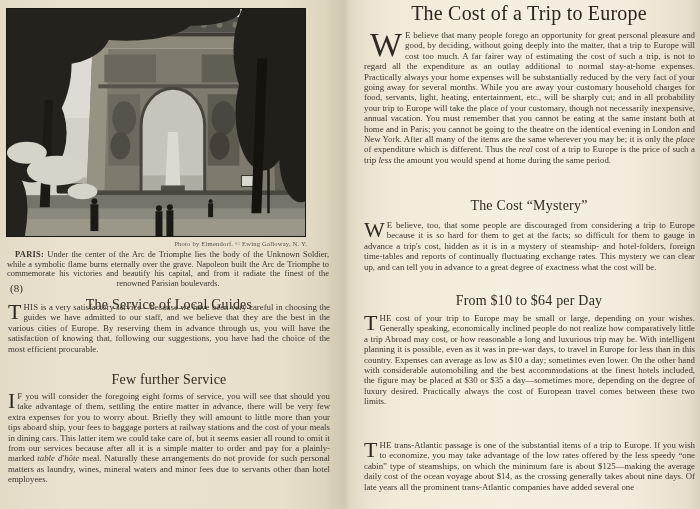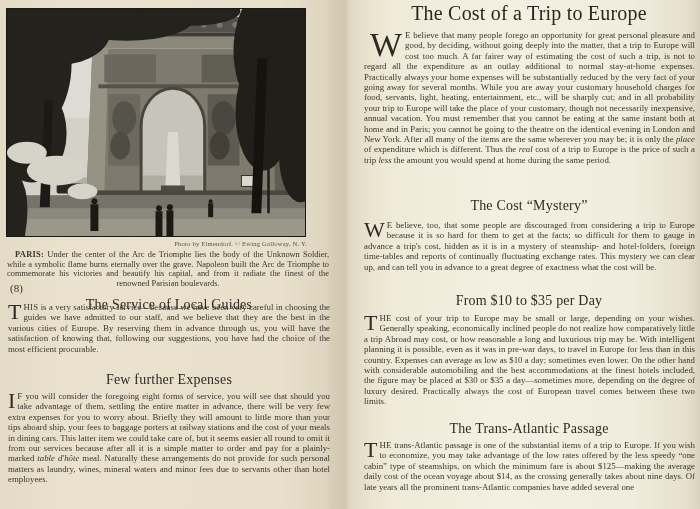--- a/index.html
+++ b/index.html
@@ -178,37 +178,36 @@
 
     <div class="credit">Photo by Elmendorf.  © Ewing Galloway, N. Y.</div>
 
     <p class="caption"><b class="cap-lead">PARIS:</b><span> Under the center of the Arc de Triomphe lies the body of the Unknown Soldier, while a symbolic flame burns eternally over the grave. Napoleon built the Arc de Triomphe to commemorate his victories and beautify his capital, and from it radiate the finest of the renowned Parisian boulevards.</span></p>
 
     <div class="pagenum">(8)</div>
 
     <h2 class="heading" style="top:297px;">The Service of Local Guides</h2>
     <p class="body" style="top:302px;"><span class="dc">T</span><span class="lr">HIS</span><span><span> is a very satisfactory service—because we have been very careful in choosing the guides we have admitted to our staff, and we believe that they are the best in the various cities of Europe. By reserving them in advance through us, you will have the satisfaction of knowing that, following our suggestions, you have had the choice of the most efficient procurable.</span></span></p>
 
-    <h2 class="heading" style="top:372px;">Few further Expenses</h2>
+    <h2 class="heading" style="top:372px;">Few further Service</h2>
     <p class="body" style="top:391px;"><span class="dc">I</span><span class="lr">F</span><span><span> you will consider the foregoing eight forms of service, you will see that should you take advantage of them, settling the entire matter in advance, there will be very few extra expenses for you to worry about. Briefly they will amount to little more than your tips aboard ship, your fees to baggage porters at railway stations and the cost of your meals in dining cars. This latter item we could take care of, but it seems easier all round to omit it from our services because after all it is a simple matter to order and pay for a plainly-marked </span><i>table d'hôte</i><span> meal. Naturally these arrangements do not provide for such personal matters as laundry, wines, mineral waters and minor fees due to servants other than hotel employees.</span></span></p>
 
   </section>
 
   <section class="page-right">
 
     <h1 class="title">The Cost of a Trip to Europe</h1>
 
     <p class="body" style="top:30px;"><span class="dc dc-xl">W</span><span class="lr">E</span><span><span> believe that many people forego an opportunity for great personal pleasure and good, by deciding, without going deeply into the matter, that a trip to Europe will cost too much. A far fairer way of estimating the cost of such a trip, is not to regard all the expenditure as an outlay additional to normal stay-at-home expenses. Practically always your home expenses will be substantially reduced by the very fact of your going away for several months. While you are away your customary household charges for food, servants, light, heating, entertainment, etc., will be sharply cut; and in all probability your trip to Europe will take the place of your customary, though not necessarily inexpensive, annual vacation. You must remember that you cannot be eating at the same instant both at home and in Paris; you cannot be going to the theatre on the identical evening in London and New York. After all many of the items are the same wherever you may be; it is only the </span><i>place</i><span> of expenditure which is different. Thus the </span><i>real</i><span> cost of a trip to Europe is the price of such a trip </span><i>less</i><span> the amount you would spend at home during the same period.</span></span></p>
 
     <h2 class="heading" style="top:198px;">The Cost “Mystery”</h2>
     <p class="body" style="top:220px;"><span class="dc">W</span><span class="lr">E</span><span><span> believe, too, that some people are discouraged from considering a trip to Europe because it is so hard for them to get at the facts; so difficult for them to gauge in advance a trip's cost, hidden as it is in a mystery of steamship- and hotel-folders, foreign time-tables and reports of continually fluctuating exchange rates. This mystery we can clear up, and can tell you in advance to a great degree of exactness what the cost will be.</span></span></p>
 
-    <h2 class="heading" style="top:293px;">From $10 to $35 per Day</h2>
+    <h2 class="heading" style="top:293px;">From $10 to $64 per Day</h2>
     <p class="body" style="top:313px;"><span class="dc">T</span><span class="lr">HE</span><span><span> cost of your trip to Europe may be small or large, depending on your wishes. Generally speaking, economically inclined people do not realize how comparatively little a trip Abroad may cost, or how reasonable a long and luxurious trip may be. With intelligent planning it is possible, even as it was in pre-war days, to travel in Europe for less than in this country. Expenses can average as low as $10 a day; sometimes even lower. On the other hand with considerable automobiling and the best accommodations at the finest hotels included, the figure may be placed at $30 or $35 a day—sometimes more, depending on the degree of luxury desired. Practically always the cost of European travel comes between these two limits.</span></span></p>
 
-    <h2 class="heading" style="top:421px;">The Trans-Atlantic Passage</h2>
     <p class="body" style="top:440px;"><span class="dc">T</span><span class="lr">HE</span><span><span> trans-Atlantic passage is one of the substantial items of a trip to Europe. If you wish to economize, you may take advantage of the low rates offered by the less speedy “one cabin” type of steamships, on which the minimum fare is about $125—making the average daily cost of the ocean voyage about $14, as the crossing generally takes about nine days. Of late years all the prominent trans-Atlantic companies have added several one</span></span></p>
 
   </section>
 
   <div class="gutter"></div>
 
 </div>
 
 </body></html>

